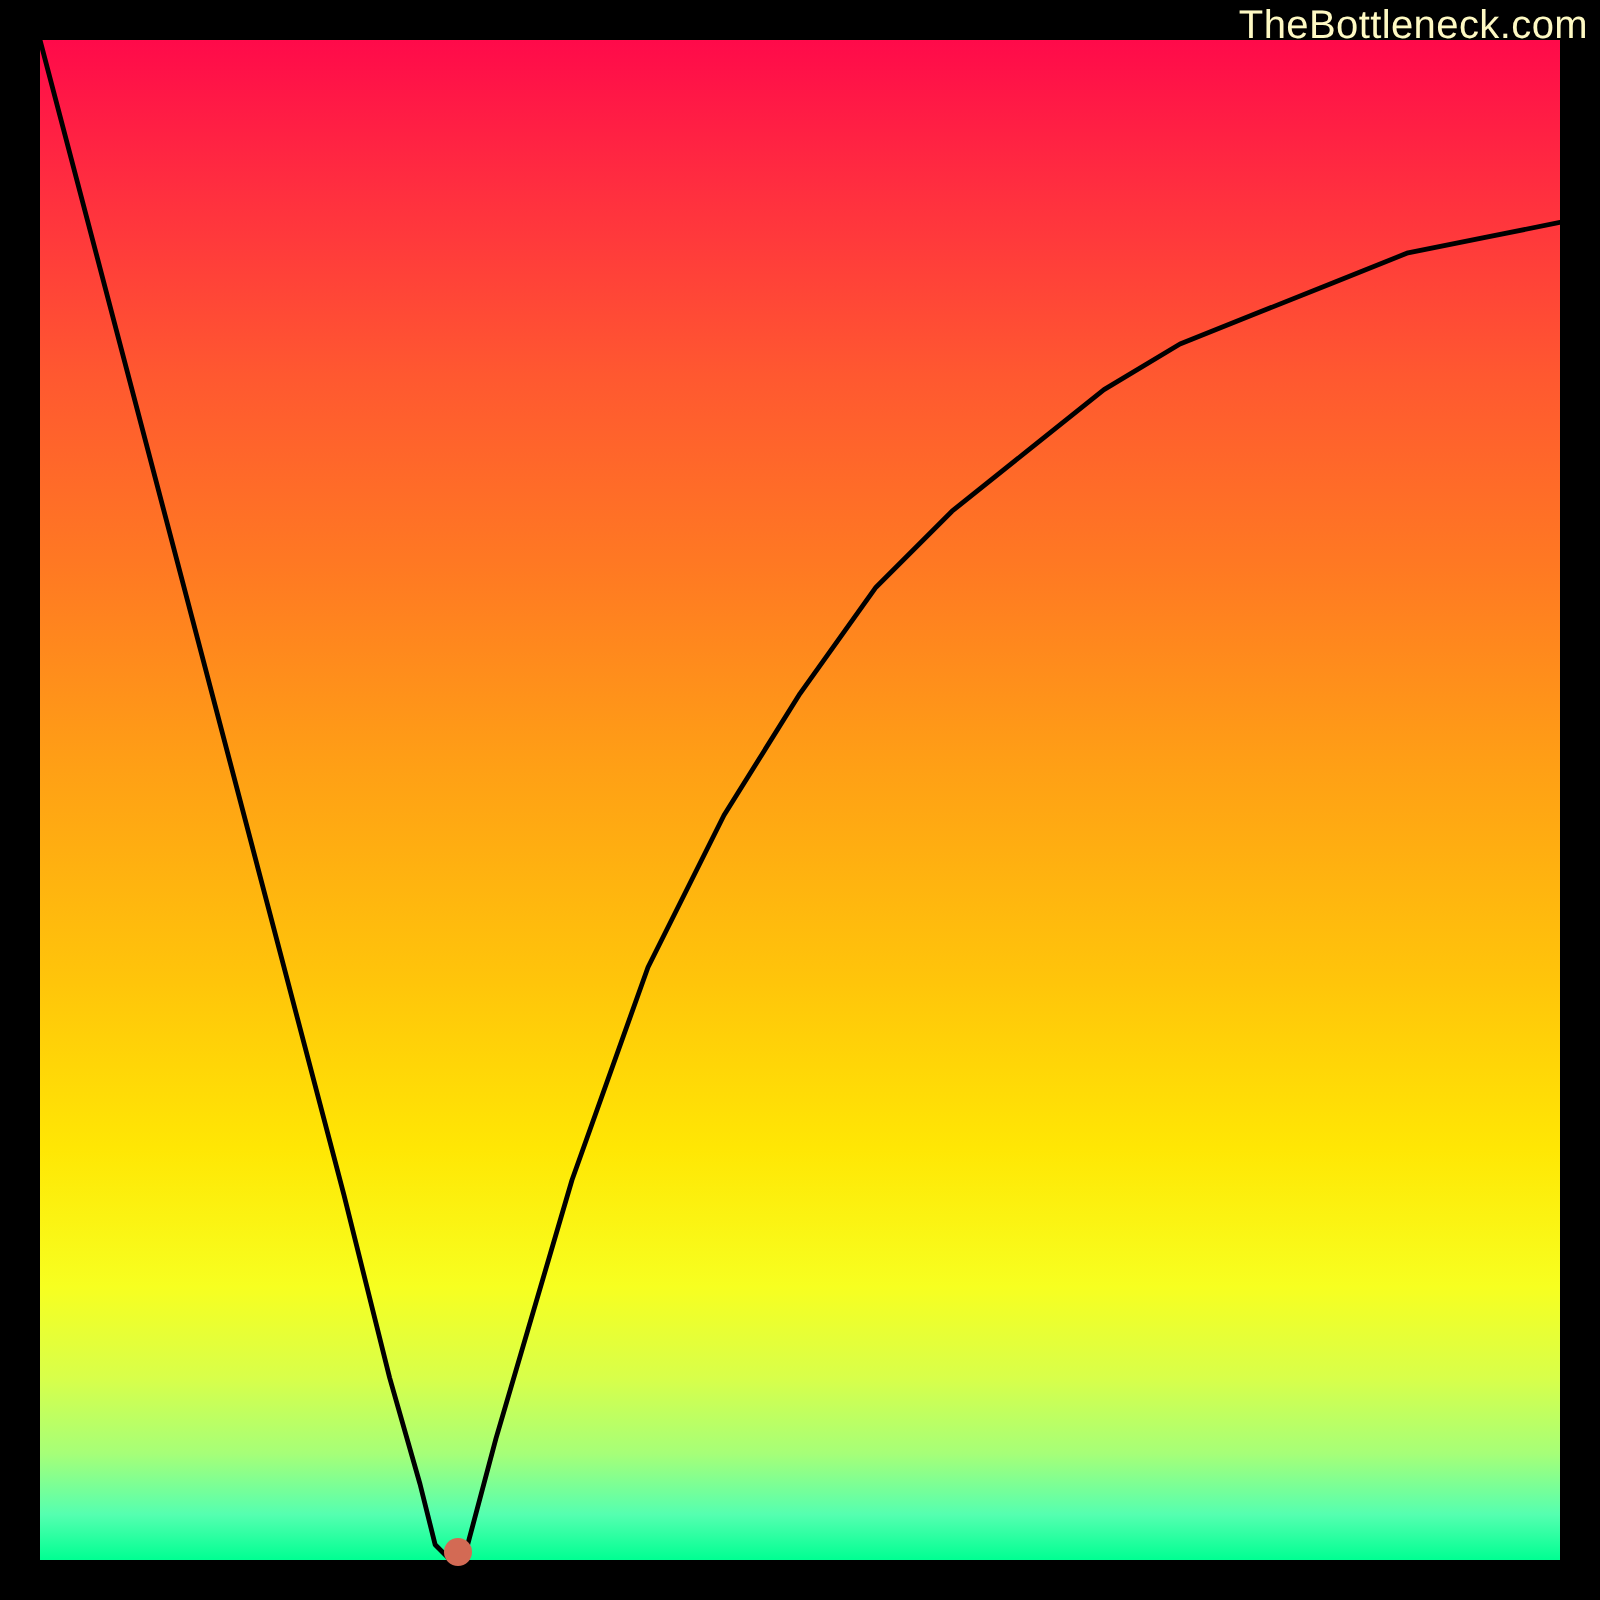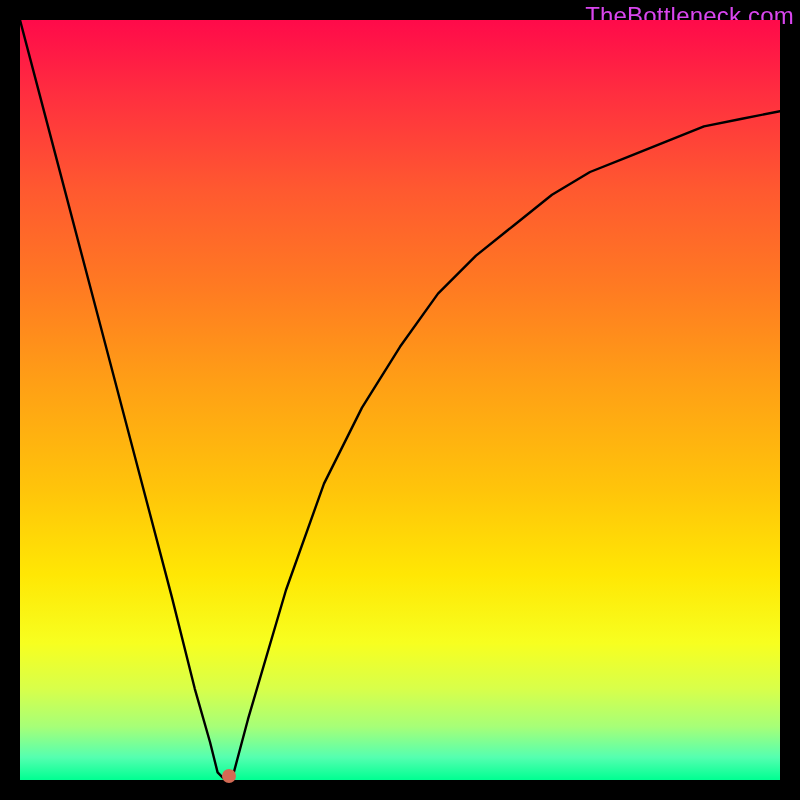--- a/index.html
+++ b/index.html
@@ -53,22 +53,22 @@
     width: 14px;
     height: 14px;
     border-radius: 50%;
     background: #d36a54;
     transform: translate(-50%, -50%);
   }
   .watermark {
     position: absolute;
     top: 2px;
     right: 6px;
-    color: #d946ef;
-    font-size: 24px;
+    color: #fef9c3;
+    font-size: 20px;
     font-weight: 500;
     letter-spacing: 0.2px;
   }
 </style>
 </head>
 <body>
 
 <div class="watermark">TheBottleneck.com</div>
 
 <div class="frame">

